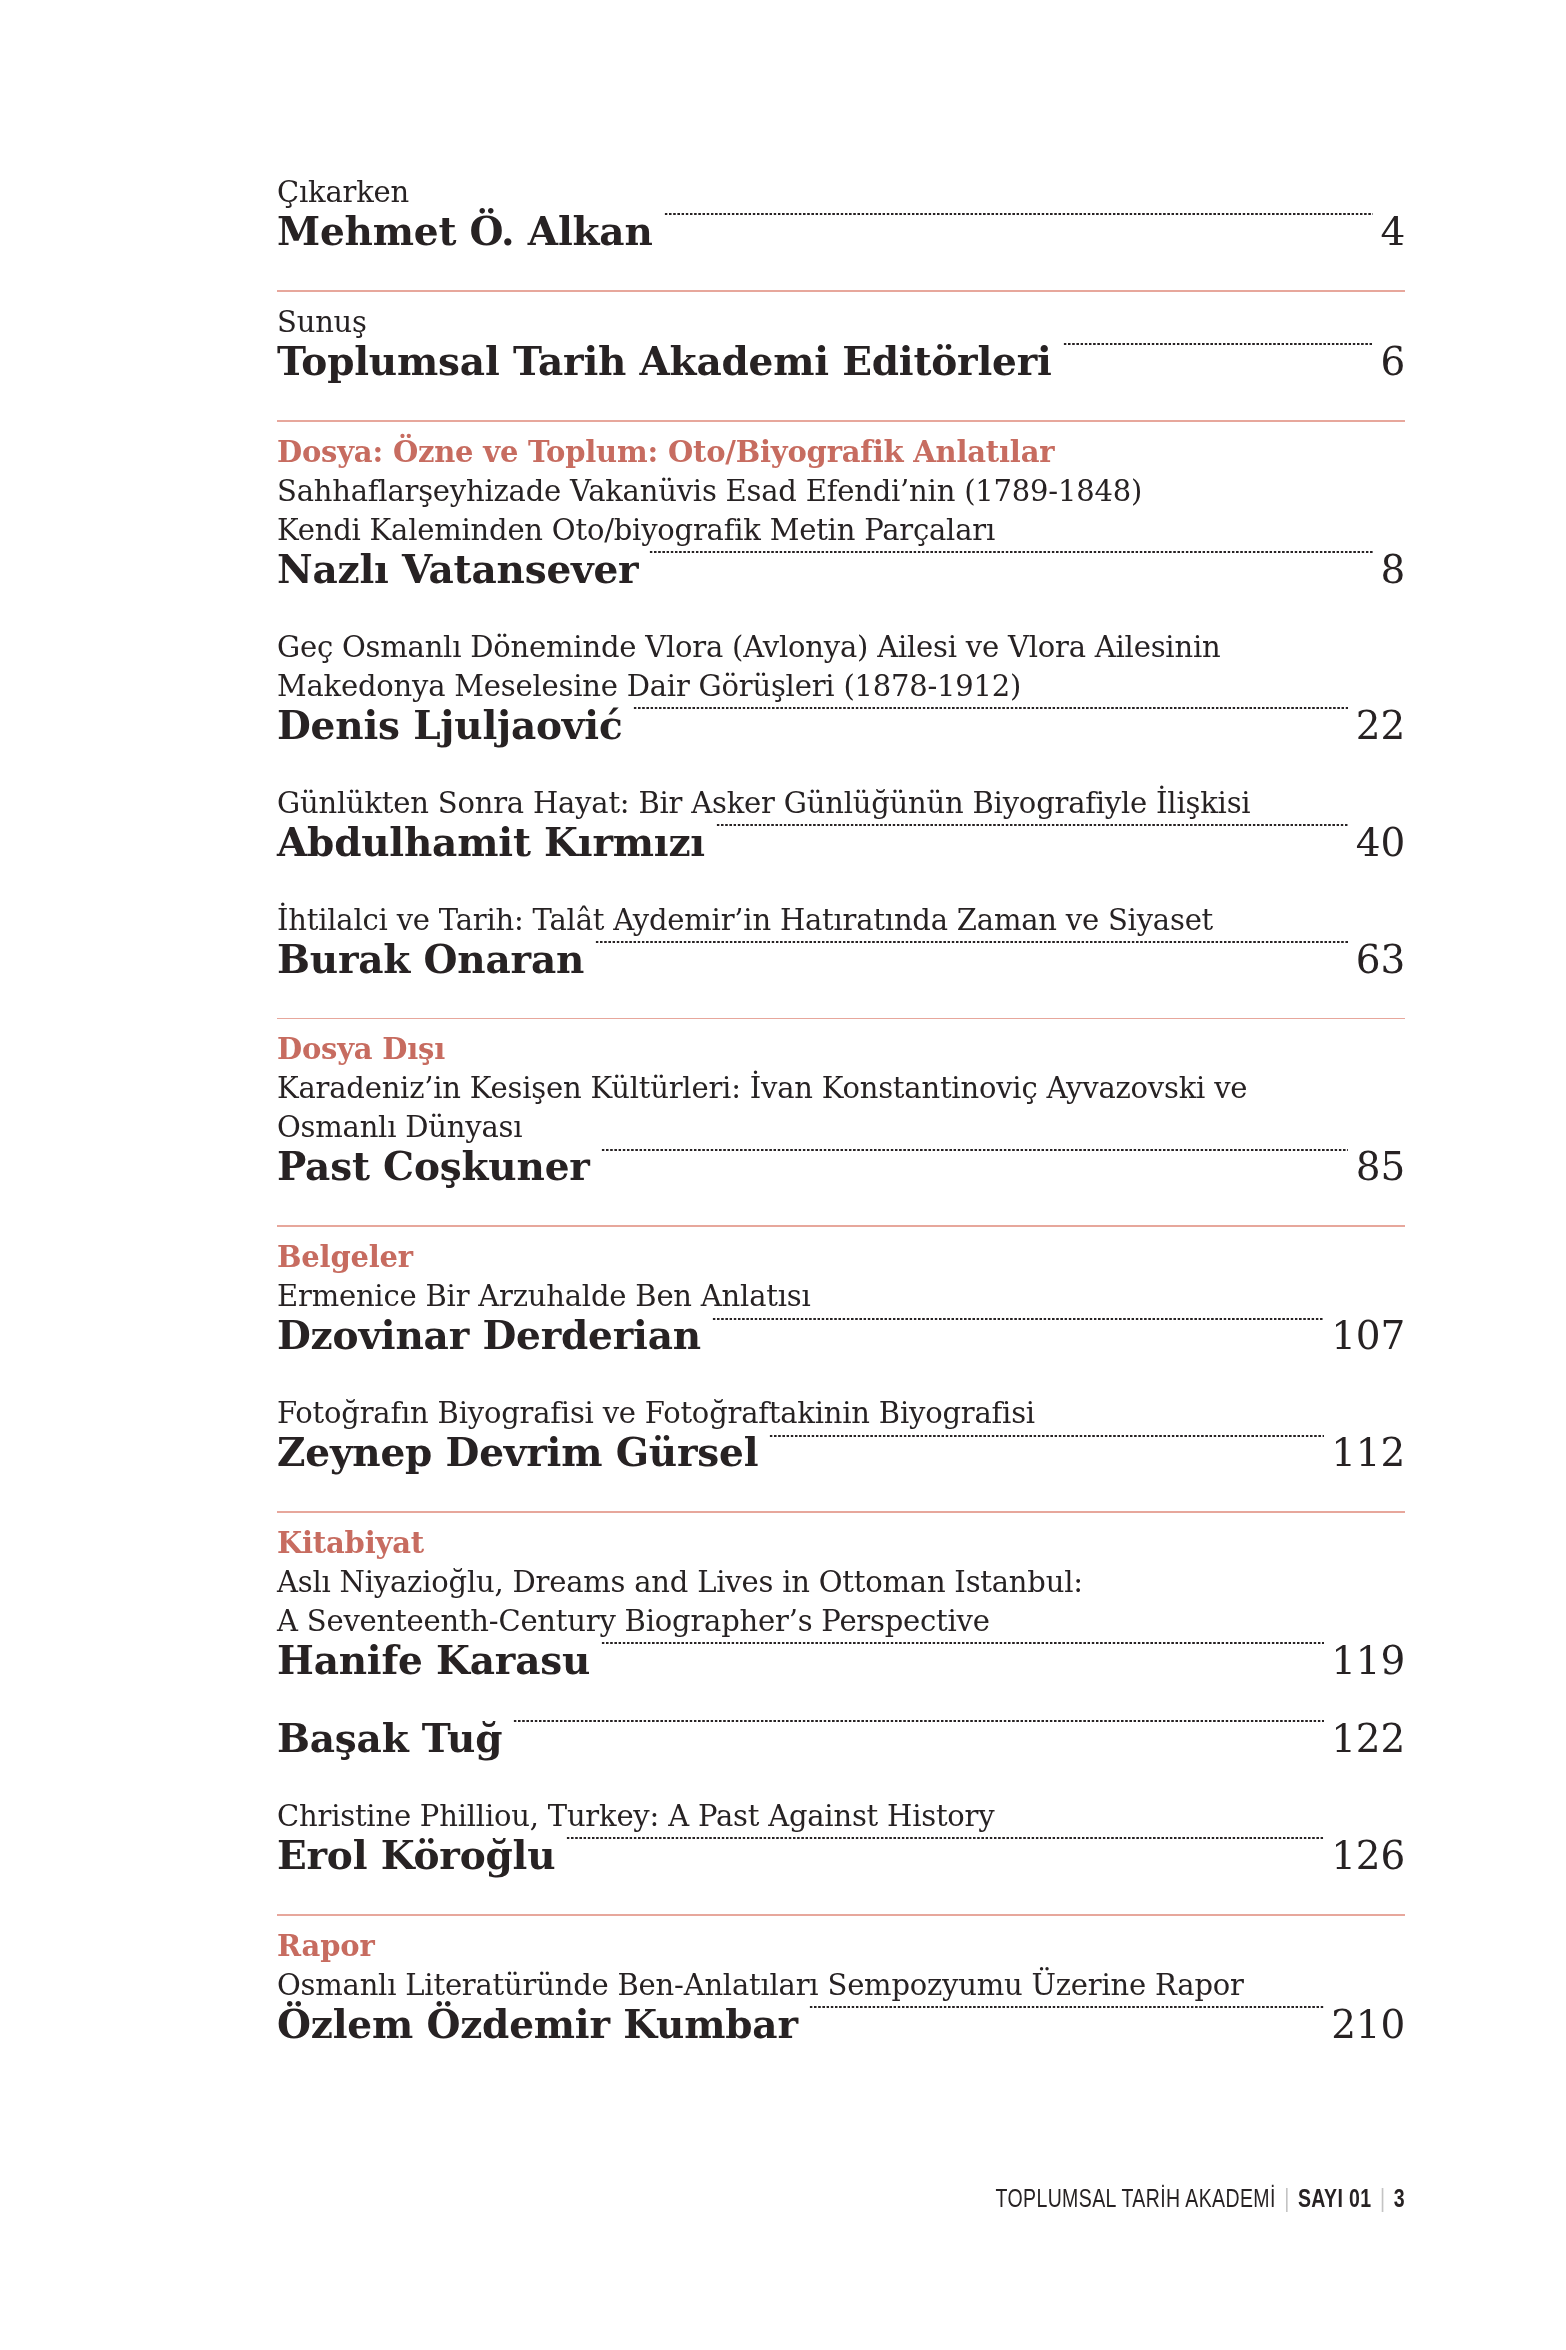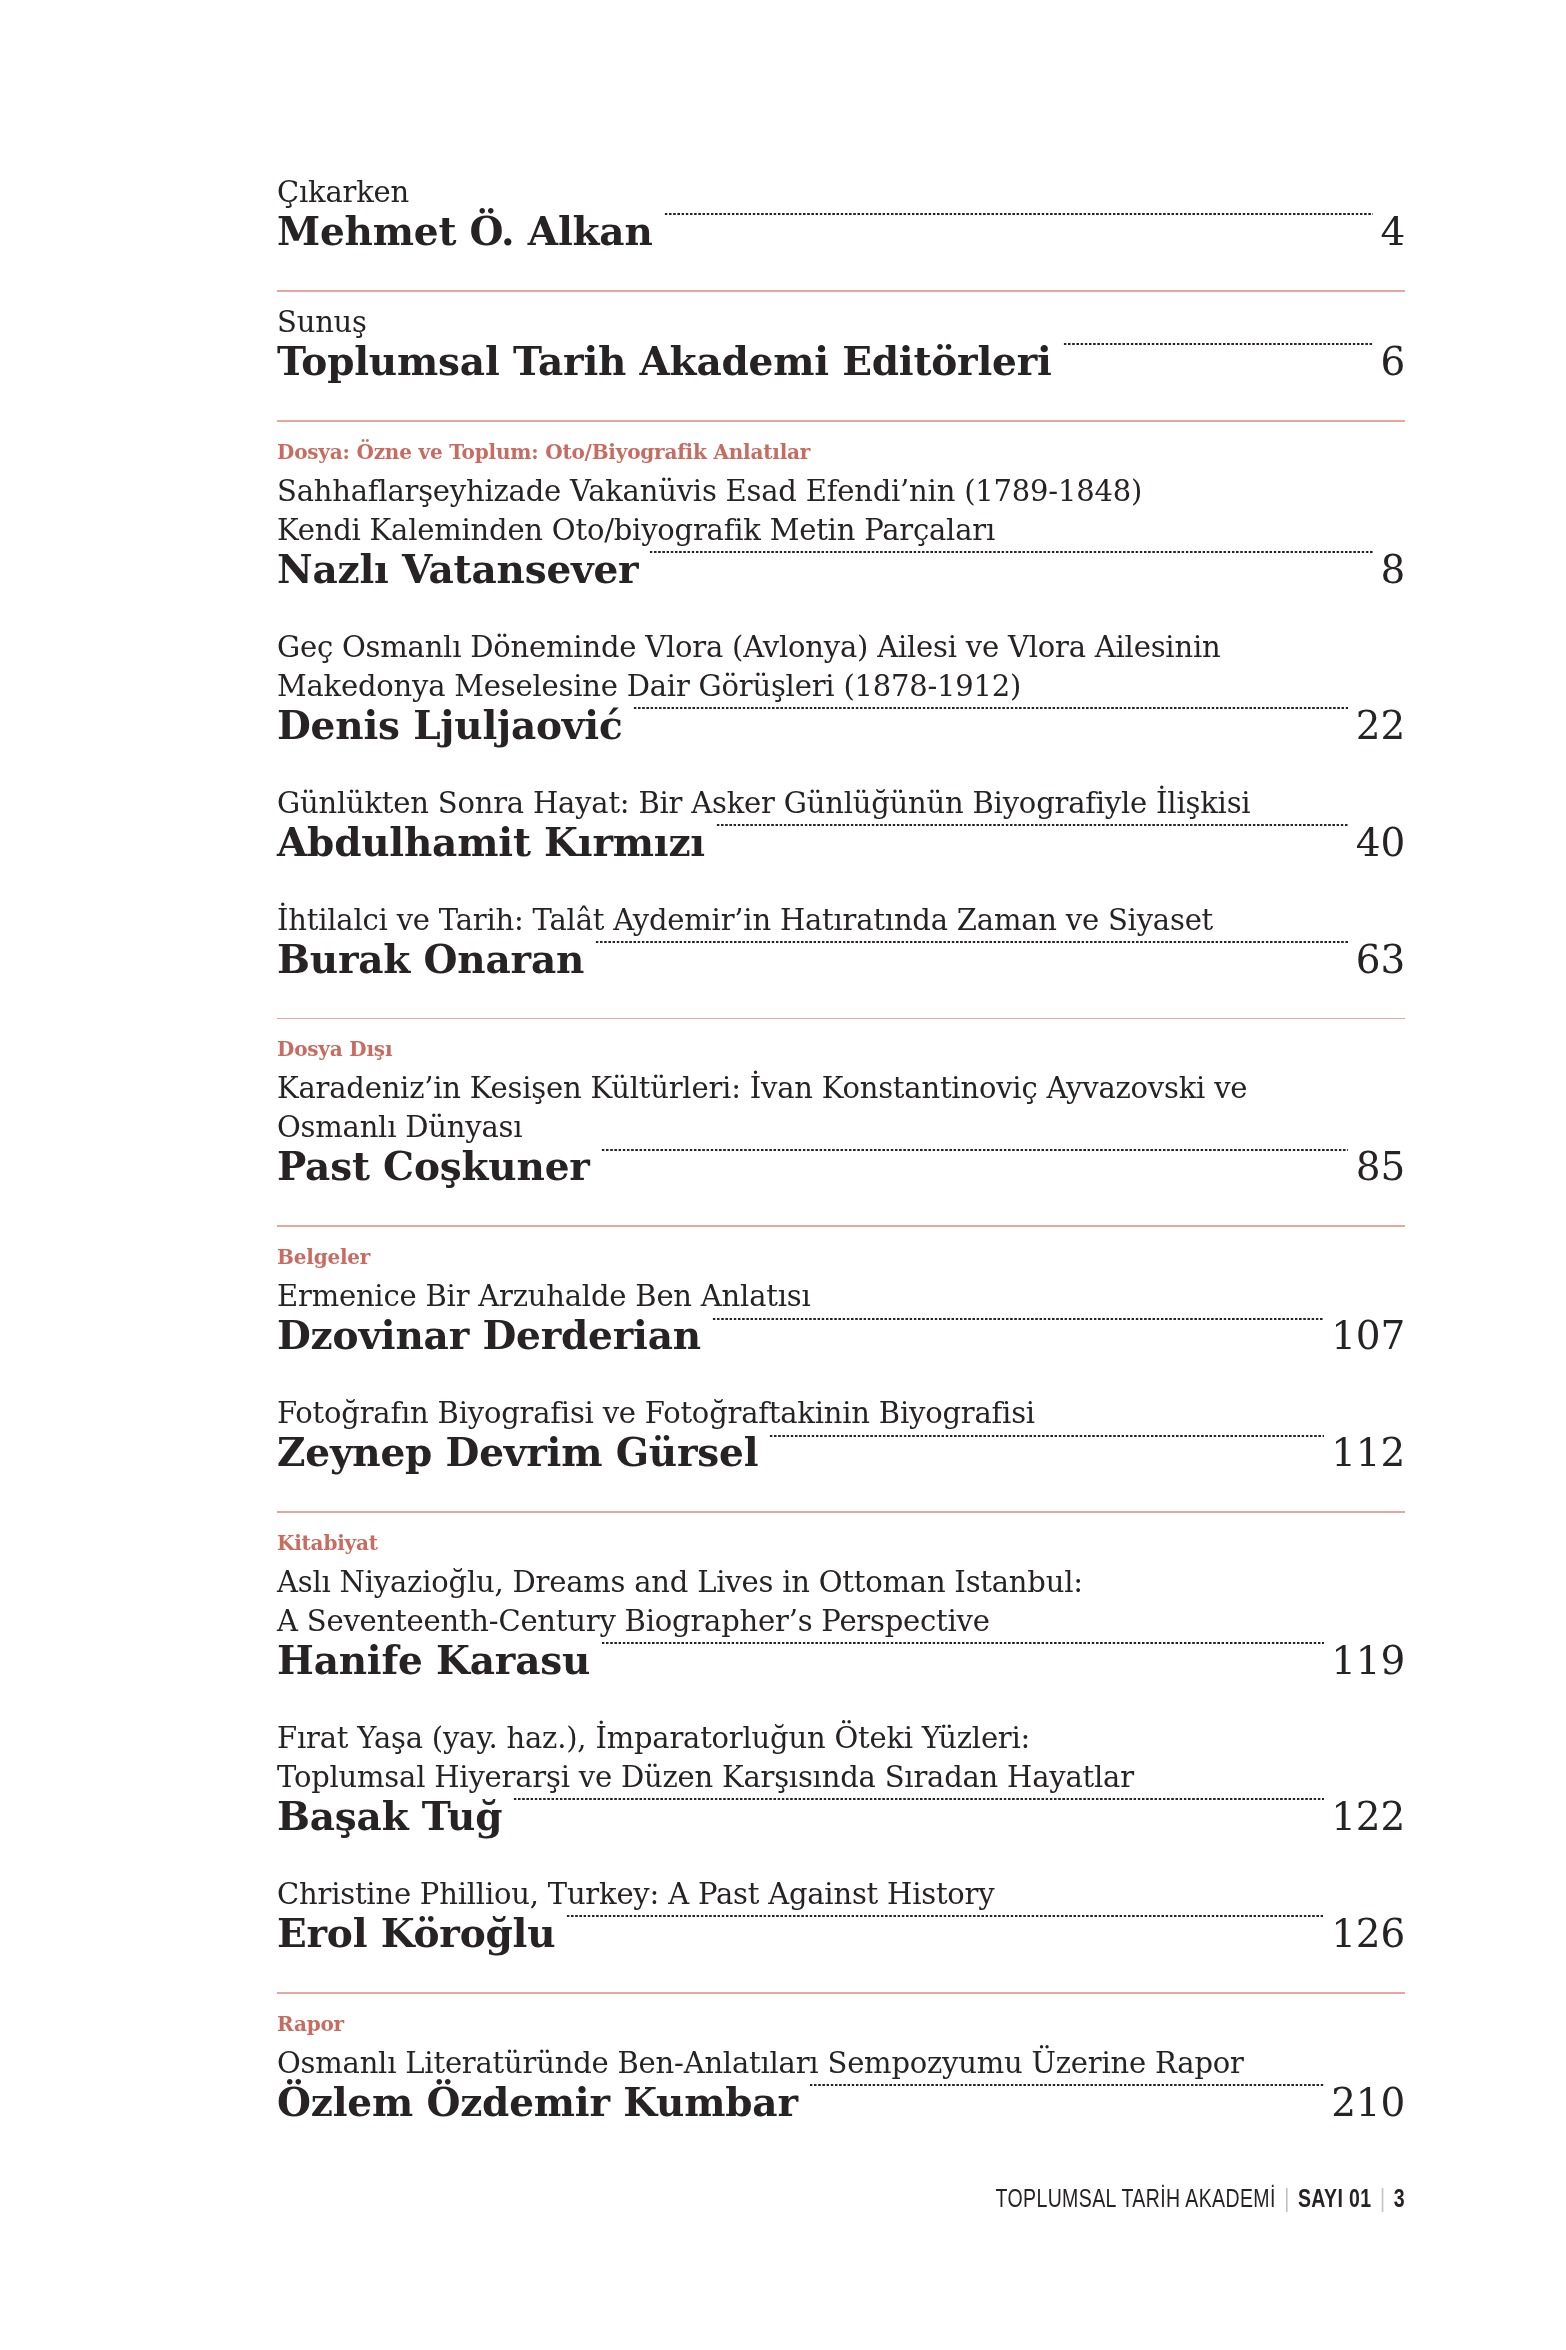--- a/index.html
+++ b/index.html
@@ -13,21 +13,21 @@
     overflow: hidden;
     border-radius: 30px;
   }
   .toc {
     position: absolute;
     left: 277px;
     top: 173px;
     width: 1128px;
   }
   .section-heading {
-    font-size: 20px;
+    font-size: 29px;
     line-height: 39px;
     font-weight: 700;
     color: var(--accent, #c76c60);
     letter-spacing: -0.2px;
   }
   .entry { margin-bottom: 39px; }
   .entry:last-child { margin-bottom: 0; }
   .title-line {
     font-size: 29px;
     line-height: 39px;
@@ -211,24 +211,20 @@
               <div class="title-line"><span>Aslı Niyazioğlu, </span><span class="i">Dreams and Lives in Ottoman Istanbul:</span></div>
               <div class="title-line"><span class="i">A Seventeenth-Century Biographer’s Perspective</span></div>
             </div>
     <div class="author-line">
       <span class="author">Hanife Karasu</span>
       <span class="leader"></span>
       <span class="pagenum">119</span>
     </div>
   </article>
           <article class="entry">
-    <div class="title">
-              <div class="title-line"><span>Fırat Yaşa (yay. haz.), </span><span class="i">İmparatorluğun Öteki Yüzleri:</span></div>
-              <div class="title-line"><span class="i">Toplumsal Hiyerarşi ve Düzen Karşısında Sıradan Hayatlar</span></div>
-            </div>
     <div class="author-line">
       <span class="author">Başak Tuğ</span>
       <span class="leader"></span>
       <span class="pagenum">122</span>
     </div>
   </article>
           <article class="entry">
     <div class="title">
               <div class="title-line"><span>Christine Philliou, </span><span class="i">Turkey: A Past Against History</span></div>
             </div>

